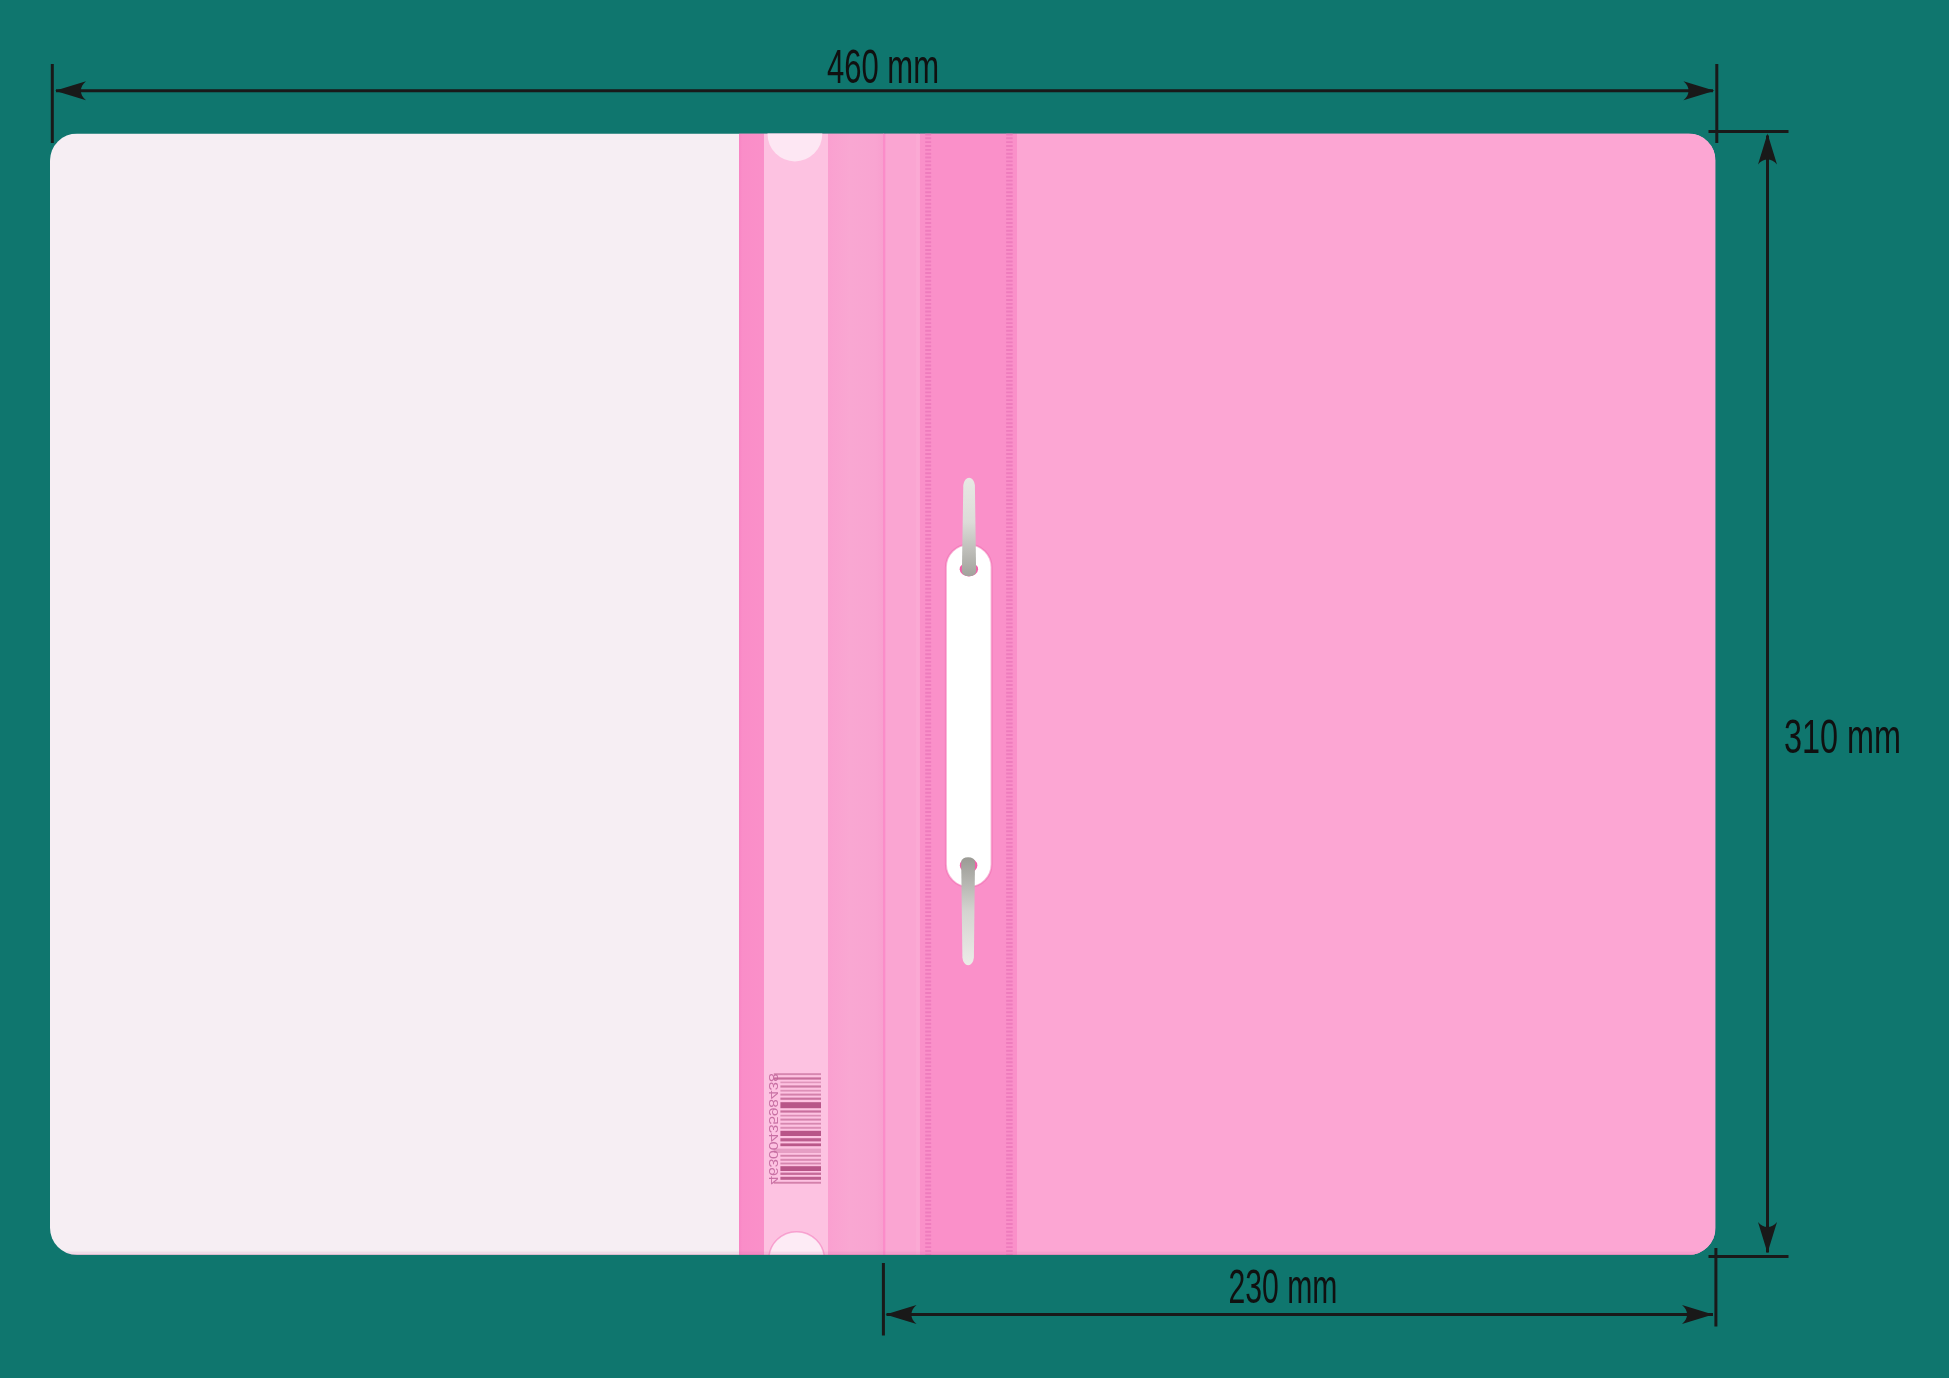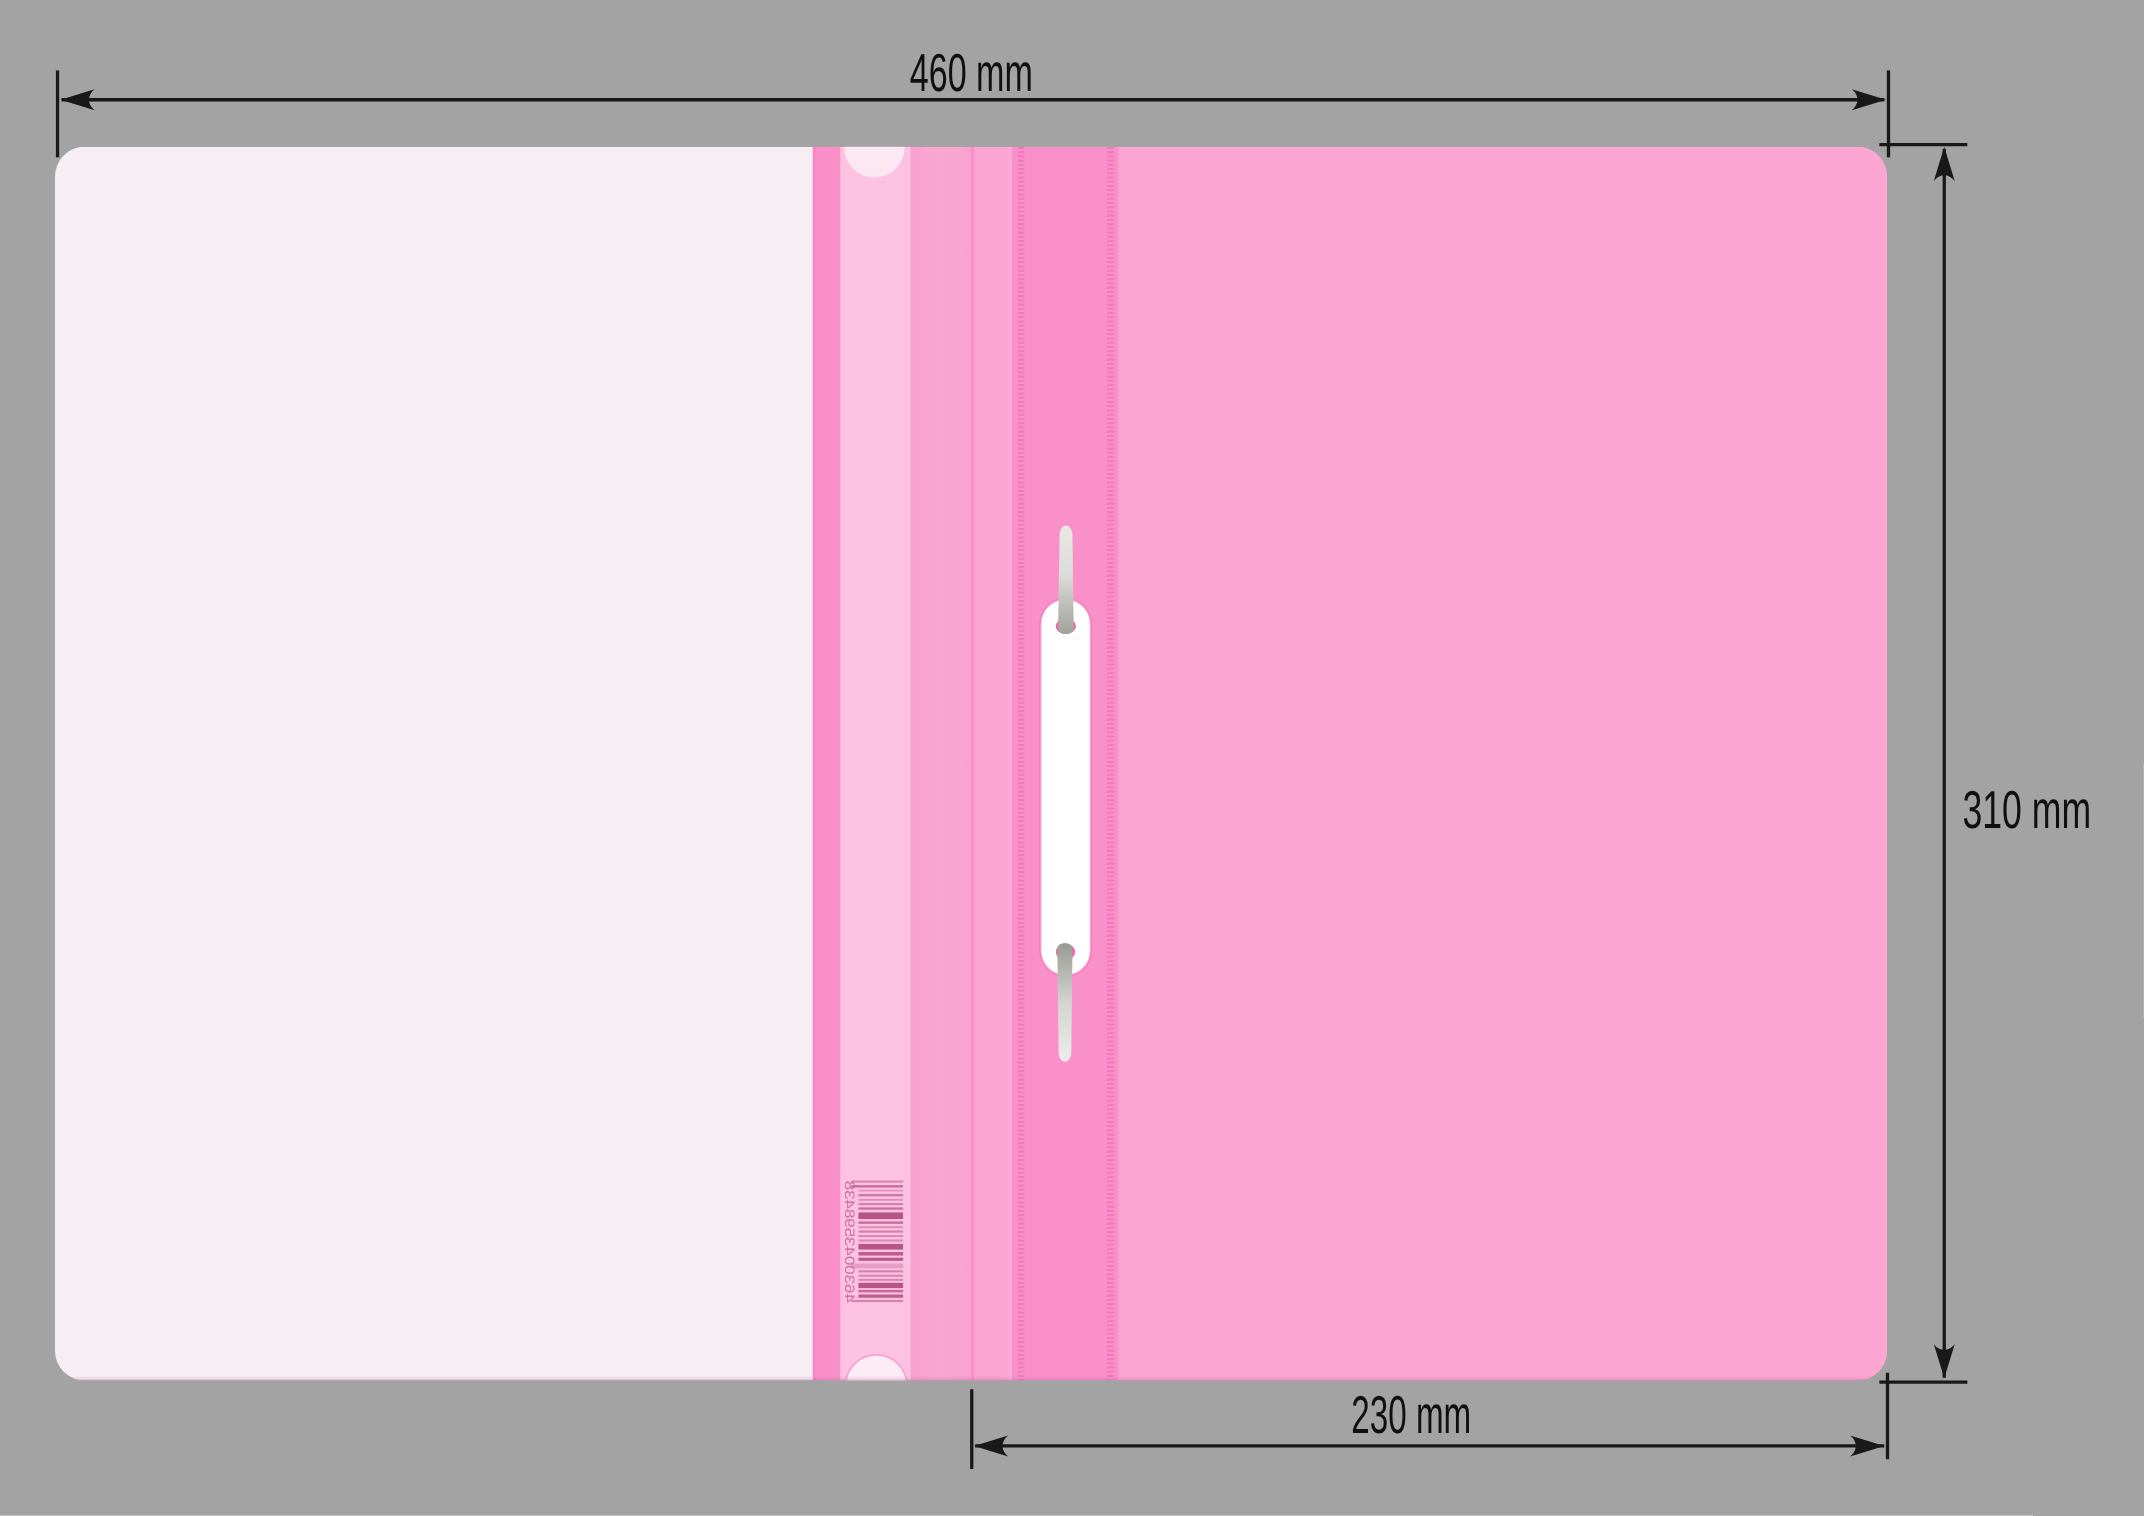--- a/index.html
+++ b/index.html
@@ -1,16 +1,16 @@
 <!DOCTYPE html>
 <html><head>
 <meta charset="utf-8">
 <style>
   html,body{margin:0;padding:0;background:#ffffff;}
-  #stage{position:relative;width:1949px;height:1378px;background:#a3a3a3;font-family:"Liberation Sans",sans-serif;}
+  #stage{position:relative;width:1949px;height:1378px;background:#0f766e;font-family:"Liberation Sans",sans-serif;}
   svg{display:block;}
 </style>
 </head>
 <body>
 
 <div id="stage">
 <svg width="1949" height="1378" viewBox="0 0 1949 1378" xmlns="http://www.w3.org/2000/svg">
   <defs>
     <clipPath id="folderClip">
       <path d="M77,133.5 H1688.5 a27,27 0 0 1 27,27 V1228 a27,27 0 0 1 -27,27 H77 a27,27 0 0 1 -27,-27 V160.5 a27,27 0 0 1 27,-27 Z"></path>

